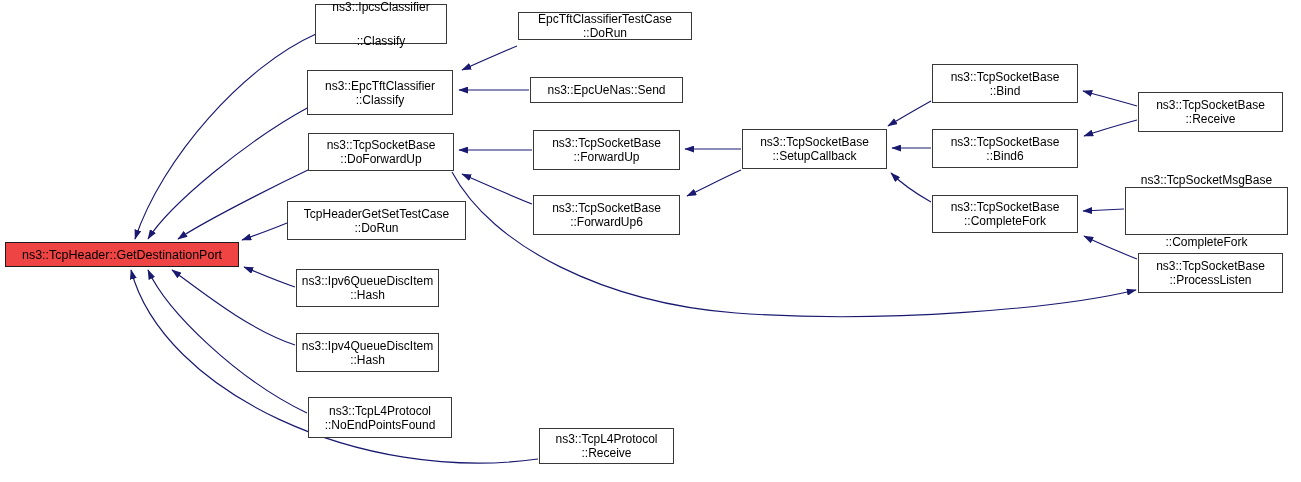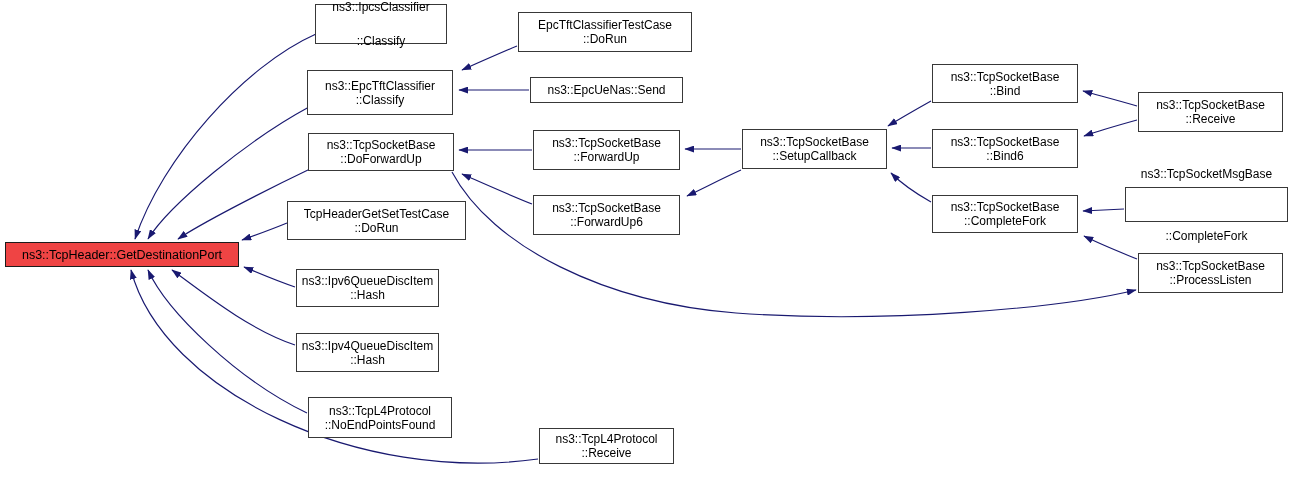--- a/index.html
+++ b/index.html
@@ -69,21 +69,21 @@
       <path d="M452,172 C492,247 606,303 736,313 C886,324 1062,308 1136,290" fill="none" stroke="#191970" stroke-width="1.15" marker-end="url(#arrow)"></path>
     </svg>
   <div id="node-layer">
       <div class="node main" style="left: 5px; top: 242px; width: 234px; height: 25px;">
         <span>ns3::TcpHeader::GetDestinationPort</span>
       </div>
       <div class="node" style="left: 315px; top: 4px; width: 132px; height: 40px; gap: 20px;">
         <span>ns3::IpcsClassifier</span>
         <span>::Classify</span>
       </div>
-      <div class="node" style="left: 518px; top: 12px; width: 174px; height: 40px;">
+      <div class="node" style="left: 518px; top: 12px; width: 174px; height: 28px;">
         <span>EpcTftClassifierTestCase</span>
         <span>::DoRun</span>
       </div>
       <div class="node" style="left: 307px; top: 70px; width: 146px; height: 45px; justify-content: center;">
         <span>ns3::EpcTftClassifier</span>
         <span>::Classify</span>
       </div>
       <div class="node" style="left: 530px; top: 77px; width: 153px; height: 26px;">
         <span>ns3::EpcUeNas::Send</span>
       </div>
@@ -112,21 +112,21 @@
         <span>::Bind6</span>
       </div>
       <div class="node" style="left: 1138px; top: 92px; width: 145px; height: 40px;">
         <span>ns3::TcpSocketBase</span>
         <span>::Receive</span>
       </div>
       <div class="node" style="left: 932px; top: 195px; width: 146px; height: 38px;">
         <span>ns3::TcpSocketBase</span>
         <span>::CompleteFork</span>
       </div>
-      <div class="node" style="left: 1125px; top: 187px; width: 163px; height: 35px; gap: 48px;">
+      <div class="node" style="left: 1125px; top: 187px; width: 163px; height: 48px; gap: 48px;">
         <span>ns3::TcpSocketMsgBase</span>
         <span>::CompleteFork</span>
       </div>
       <div class="node" style="left: 1138px; top: 253px; width: 145px; height: 40px;">
         <span>ns3::TcpSocketBase</span>
         <span>::ProcessListen</span>
       </div>
       <div class="node" style="left: 287px; top: 201px; width: 179px; height: 39px;">
         <span>TcpHeaderGetSetTestCase</span>
         <span>::DoRun</span>

